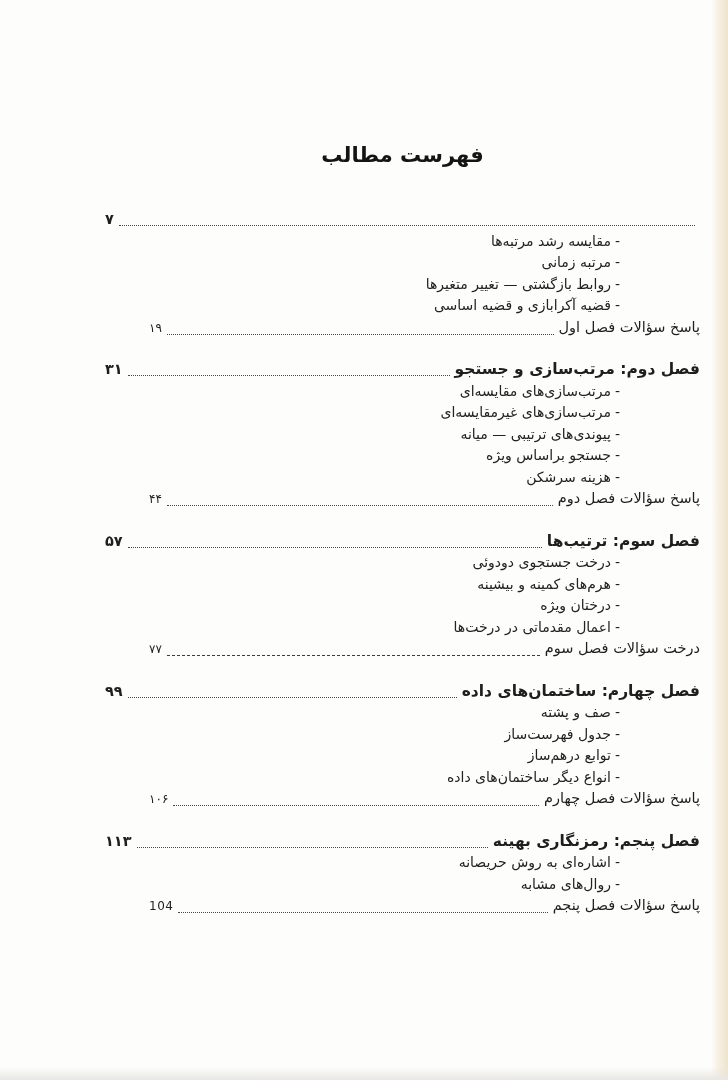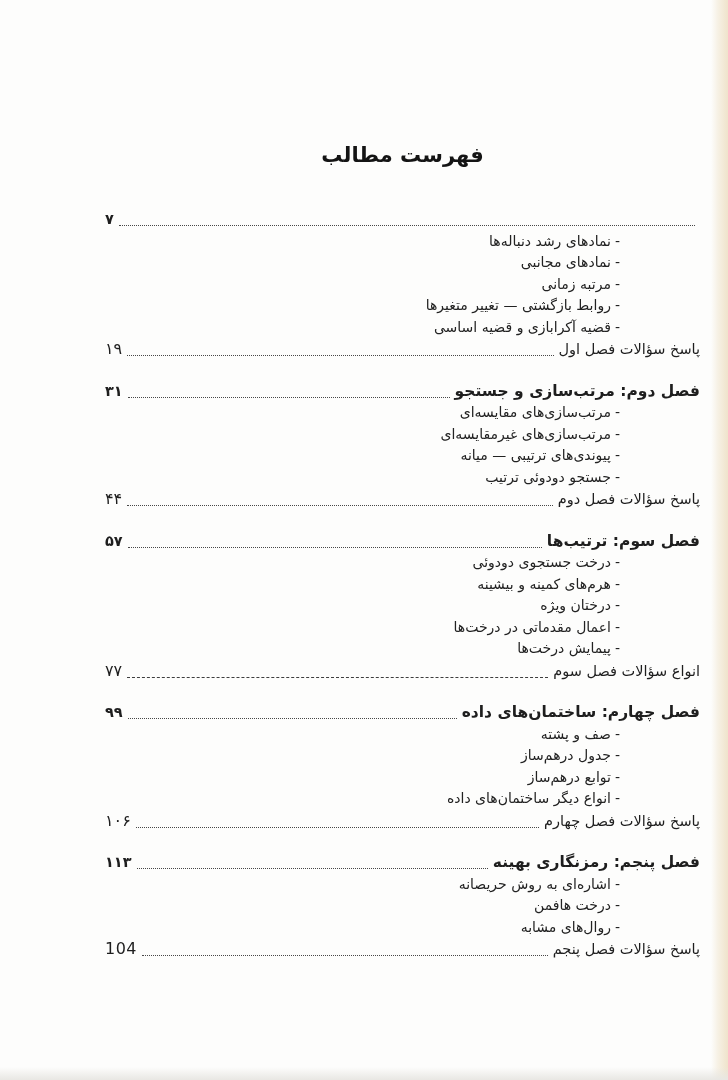--- a/index.html
+++ b/index.html
@@ -31,21 +31,21 @@
   .chapter { margin-top: 20px; }
   .chapter:first-child { margin-top: 0; }
   .row {
     display: flex;
     align-items: baseline;
     line-height: 21.5px;
   }
   .row.heading { font-size: 15.5px; font-weight: bold; }
   .row.heading .pagenum { font-size: 14.5px; font-weight: bold; }
   .row.answer { font-size: 14.5px; font-weight: 400; }
-  .row.answer .pagenum { font-size: 16px; }
+  .row.answer .pagenum { font-size: 12px; margin-left: 44px; }
   .label { white-space: nowrap; }
   .pagenum { white-space: nowrap; letter-spacing: 0.5px; }
   .leader {
     flex: 1 1 auto;
     min-width: 14px;
     margin: 0 5px;
     align-self: flex-end;
     margin-bottom: 4.5px;
     height: 0;
   }
@@ -85,22 +85,21 @@
 <div class="page">
   <div class="content">
     <h1 class="doc-title">فهرست مطالب</h1>
     <main class="toc" id="toc">
   <section class="chapter">
     <div class="row heading">
       <span class="leader dotted"></span>
       <span class="pagenum">۷</span>
     </div>
     <div class="subitems">
-            <div class="subitem"><span class="dash">-</span><span>نمادهای رشد دنباله‌ها</span></div>
-            <div class="subitem"><span class="dash">-</span><span>نمادهای مجانبی</span></div>
+            <div class="subitem"><span class="dash">-</span><span>مقایسه رشد مرتبه‌ها</span></div>
             <div class="subitem"><span class="dash">-</span><span>مرتبه زمانی</span></div>
             <div class="subitem"><span class="dash">-</span><span>روابط بازگشتی — تغییر متغیرها</span></div>
             <div class="subitem"><span class="dash">-</span><span>قضیه آکرابازی و قضیه اساسی</span></div>
           </div>
     <div class="row answer">
       <span class="label">پاسخ سؤالات فصل اول</span>
       <span class="leader dotted"></span>
       <span class="pagenum">۱۹</span>
     </div>
   </section>
@@ -108,77 +107,76 @@
   <section class="chapter">
     <div class="row heading">
       <span class="label">فصل دوم: مرتب‌سازی و جستجو</span>
       <span class="leader dotted"></span>
       <span class="pagenum">۳۱</span>
     </div>
     <div class="subitems">
             <div class="subitem"><span class="dash">-</span><span>مرتب‌سازی‌های مقایسه‌ای</span></div>
             <div class="subitem"><span class="dash">-</span><span>مرتب‌سازی‌های غیرمقایسه‌ای</span></div>
             <div class="subitem"><span class="dash">-</span><span>پیوندی‌های ترتیبی — میانه</span></div>
-            <div class="subitem"><span class="dash">-</span><span>جستجو دودوئی ترتیب</span></div>
+            <div class="subitem"><span class="dash">-</span><span>جستجو براساس ویژه</span></div>
+            <div class="subitem"><span class="dash">-</span><span>هزینه سرشکن</span></div>
           </div>
     <div class="row answer">
       <span class="label">پاسخ سؤالات فصل دوم</span>
       <span class="leader dotted"></span>
       <span class="pagenum">۴۴</span>
     </div>
   </section>
 
   <section class="chapter">
     <div class="row heading">
       <span class="label">فصل سوم: ترتیب‌ها</span>
       <span class="leader dotted"></span>
       <span class="pagenum">۵۷</span>
     </div>
     <div class="subitems">
             <div class="subitem"><span class="dash">-</span><span>درخت جستجوی دودوئی</span></div>
             <div class="subitem"><span class="dash">-</span><span>هرم‌های کمینه و بیشینه</span></div>
             <div class="subitem"><span class="dash">-</span><span>درختان ویژه</span></div>
             <div class="subitem"><span class="dash">-</span><span>اعمال مقدماتی در درخت‌ها</span></div>
-            <div class="subitem"><span class="dash">-</span><span>پیمایش درخت‌ها</span></div>
           </div>
     <div class="row answer">
-      <span class="label">انواع سؤالات فصل سوم</span>
+      <span class="label">درخت سؤالات فصل سوم</span>
       <span class="leader dashed"></span>
       <span class="pagenum">۷۷</span>
     </div>
   </section>
 
   <section class="chapter">
     <div class="row heading">
       <span class="label">فصل چهارم: ساختمان‌های داده</span>
       <span class="leader dotted"></span>
       <span class="pagenum">۹۹</span>
     </div>
     <div class="subitems">
             <div class="subitem"><span class="dash">-</span><span>صف و پشته</span></div>
-            <div class="subitem"><span class="dash">-</span><span>جدول درهم‌ساز</span></div>
+            <div class="subitem"><span class="dash">-</span><span>جدول فهرست‌ساز</span></div>
             <div class="subitem"><span class="dash">-</span><span>توابع درهم‌ساز</span></div>
             <div class="subitem"><span class="dash">-</span><span>انواع دیگر ساختمان‌های داده</span></div>
           </div>
     <div class="row answer">
       <span class="label">پاسخ سؤالات فصل چهارم</span>
       <span class="leader dotted"></span>
       <span class="pagenum">۱۰۶</span>
     </div>
   </section>
 
   <section class="chapter">
     <div class="row heading">
       <span class="label">فصل پنجم: رمزنگاری بهینه</span>
       <span class="leader dotted"></span>
       <span class="pagenum">۱۱۳</span>
     </div>
     <div class="subitems">
             <div class="subitem"><span class="dash">-</span><span>اشاره‌ای به روش حریصانه</span></div>
-            <div class="subitem"><span class="dash">-</span><span>درخت هافمن</span></div>
             <div class="subitem"><span class="dash">-</span><span>روال‌های مشابه</span></div>
           </div>
     <div class="row answer">
       <span class="label">پاسخ سؤالات فصل پنجم</span>
       <span class="leader dotted"></span>
       <span class="pagenum">104</span>
     </div>
   </section>
 </main>
   </div>

